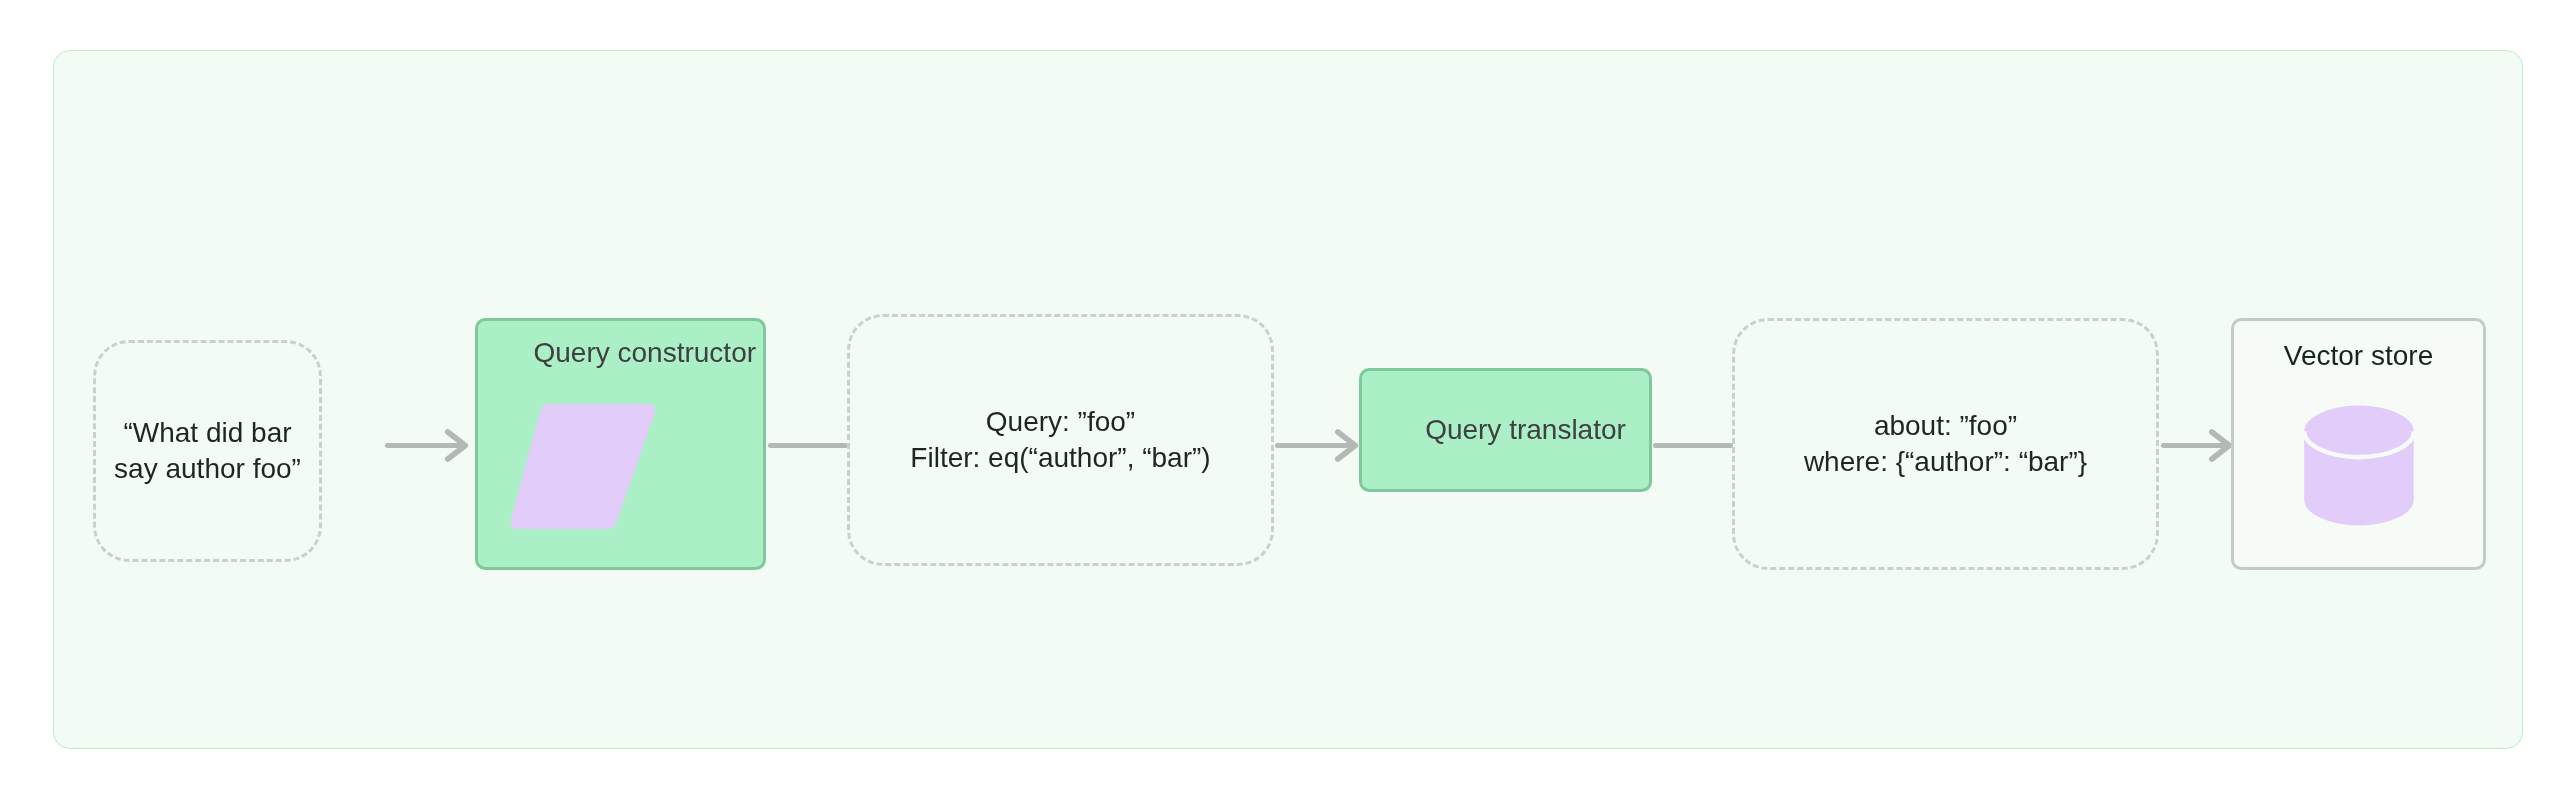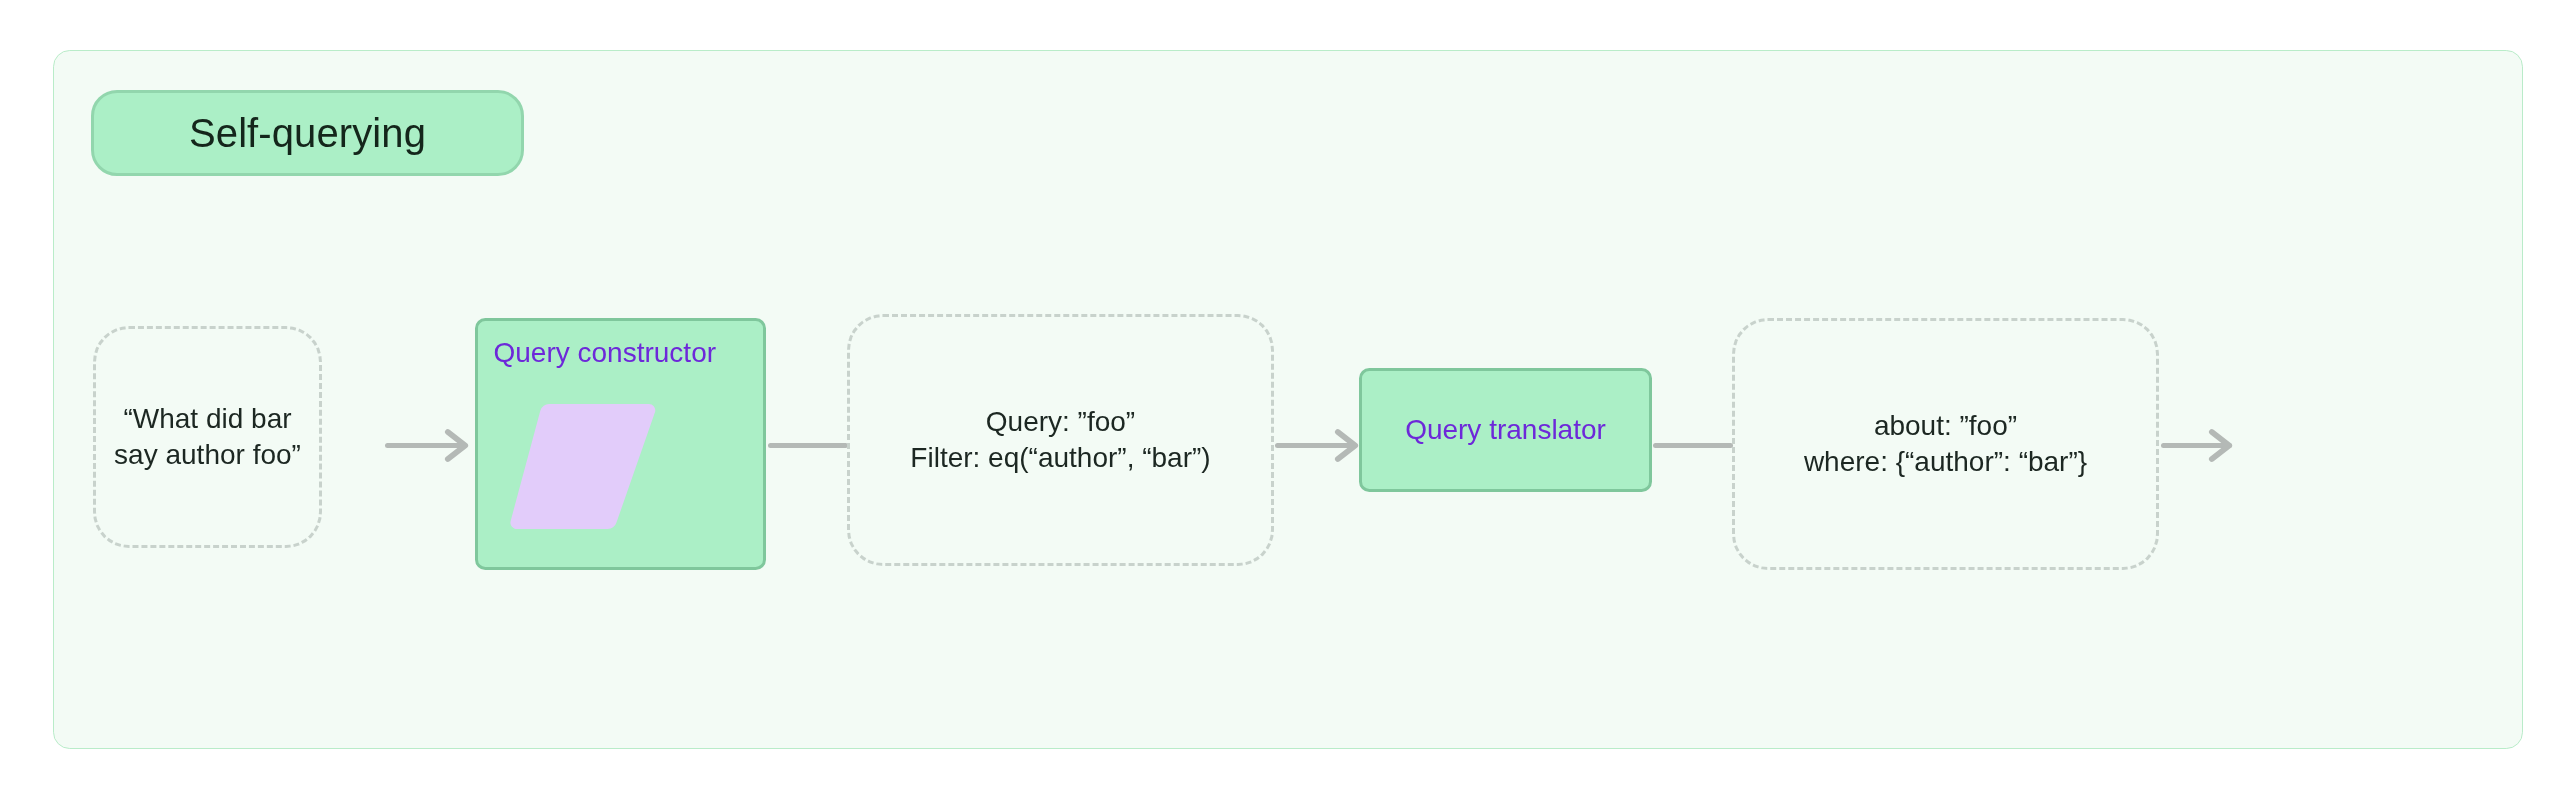--- a/index.html
+++ b/index.html
@@ -82,23 +82,24 @@
   }
 
   
   .node-green {
     background: #abefc6;
     border: 3.9px solid #7fc79c;
     border-radius: 10.3px;
   }
   .node-green .node-title {
     font-size: 28px;
-    color: #6d28d9;
+    color: #404040;
     line-height: 1;
     white-space: nowrap;
+    margin-left: 40px;
   }
 
   
   .title-topleft {
     position: absolute;
     left: 15.5px;
     top: 18px;
   }
   
   .title-center {
@@ -157,25 +158,22 @@
     height: 35px;
   }
 </style>
 </head>
 <body>
 
 <div id="canvas">
 
   <div class="panel"></div>
 
-  <div class="title-pill">
-    <span class="title-pill-label">Self-querying</span>
-  </div>
-
-  <div class="node node-dashed" style="left:93px; top:326px; width:229px; height:222px;">
+
+  <div class="node node-dashed" style="left:93px; top:340px; width:229px; height:222px;">
     <span class="line">“What did bar</span>
     <span class="line">say author foo”</span>
   </div>
 
   <div class="conn" style="left:385px; top:443px; width:82px;"></div>
   <svg class="arrowhead" style="left:444px; top:428px;" viewBox="0 0 42 54">
     <path d="M6 6 L33 27 L6 48" fill="none" stroke="#b4b9b6" stroke-width="9" stroke-linecap="round" stroke-linejoin="round"></path>
   </svg>
 
   <div class="node node-green" style="left:475px; top:318px; width:291px; height:252px;">
@@ -206,15 +204,23 @@
   <div class="node node-dashed" style="left:1732px; top:318px; width:427px; height:252px;">
     <span class="line">about: ”foo”</span>
     <span class="line">where: {“author”: “bar”}</span>
   </div>
 
   <div class="conn" style="left:2161px; top:443px; width:71px;"></div>
   <svg class="arrowhead" style="left:2208px; top:428px;" viewBox="0 0 42 54">
     <path d="M6 6 L33 27 L6 48" fill="none" stroke="#b4b9b6" stroke-width="9" stroke-linecap="round" stroke-linejoin="round"></path>
   </svg>
 
+  <div class="node node-store" style="left:2231px; top:318px; width:255px; height:252px;">
+    <span class="node-title">Vector store</span>
+    <svg class="cylinder-icon" viewBox="0 0 178 194">
+      <path d="M4 44 V150 a85 40 0 0 0 170 0 V44 Z" fill="#e2ccfa"></path>
+      <ellipse cx="89" cy="44" rx="85" ry="40" fill="#e2ccfa"></ellipse>
+      <path d="M4 44 a85 40 0 0 0 170 0" fill="none" stroke="#f6fbf7" stroke-width="7"></path>
+    </svg>
+  </div>
 
 </div>
 
 
 </body></html>

